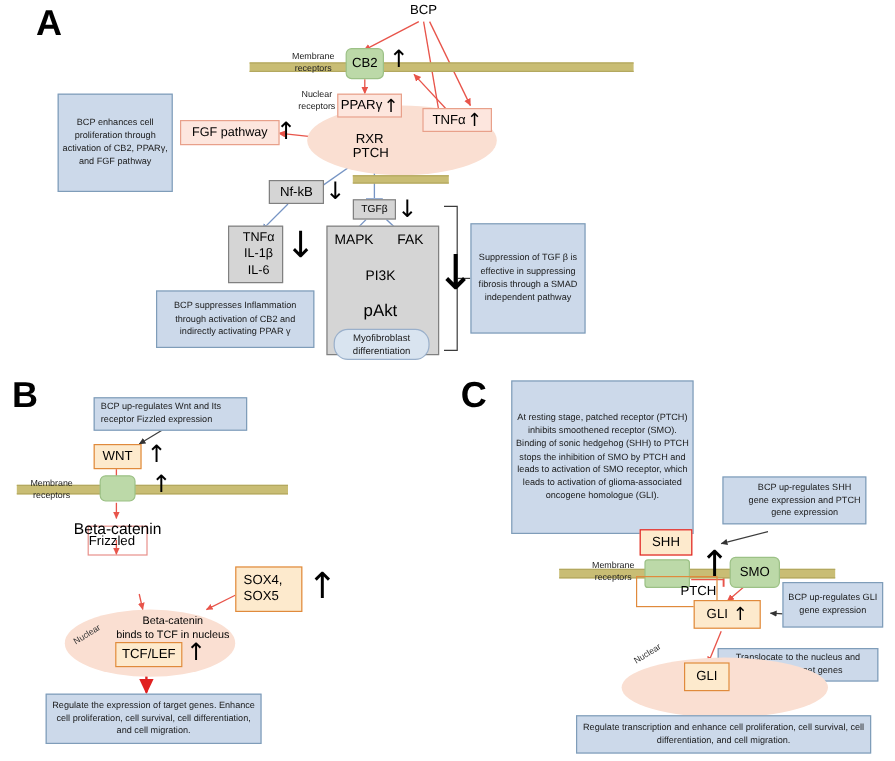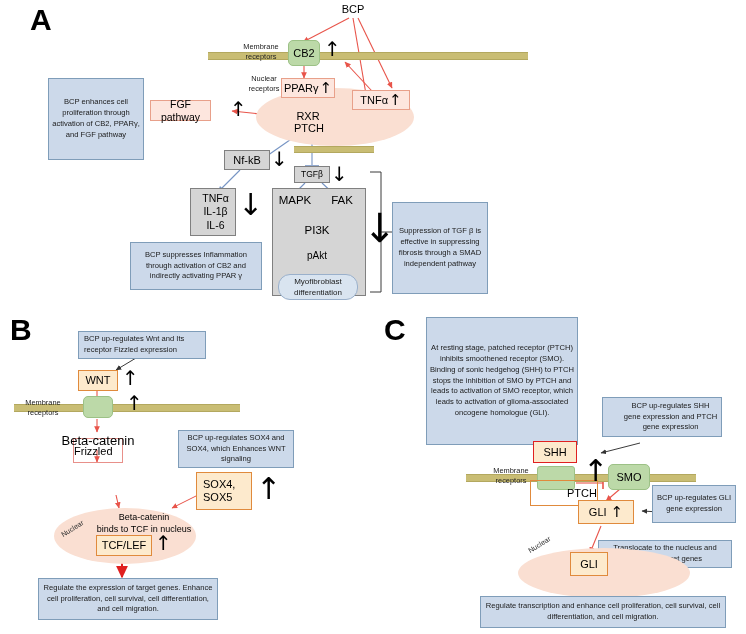--- a/index.html
+++ b/index.html
@@ -171,21 +171,21 @@
   </div>
 
   <div class="abs genebox pink" style="left:352px;top:90px;width:58px;height:20px;">
     <span>TNFα</span>
     <span class="reg" style="margin-left:1px;">↑</span>
   </div>
 
   <div class="abs plain" style="left:288px;top:110px;width:40px;">RXR</div>
   <div class="abs plain" style="left:286px;top:122px;width:46px;">PTCH</div>
 
-  <div class="abs genebox pink" style="left:150px;top:100px;width:61px;height:21px;font-size:10.5px;">
+  <div class="abs genebox pink" style="left:150px;top:100px;width:83px;height:21px;font-size:10.5px;">
     <span>FGF pathway</span>
   </div>
   <div class="abs reg tall" style="left:230px;top:99px;">↑</div>
 
   <div class="abs note" style="left:48px;top:78px;width:96px;height:82px;">BCP enhances cell proliferation through activation of CB2, PPARγ, and FGF pathway</div>
 
   <div class="abs greybox" style="left:224px;top:150px;width:46px;height:20px;">
     <span>Nf-kB</span>
   </div>
   <div class="abs reg tall" style="left:271px;top:149px;">↓</div>
@@ -201,30 +201,30 @@
     <span>TNFα</span>
     <span>IL-1β</span>
     <span>IL-6</span>
   </div>
   <div class="abs reg xtall" style="left:238px;top:190px;">↓</div>
 
   <div class="abs greybox" style="left:272px;top:188px;width:94px;height:108px;background:#d5d5d5;"></div>
   <div class="abs plain" style="left:274px;top:194px;width:42px;font-size:11.5px;">MAPK</div>
   <div class="abs plain" style="left:322px;top:194px;width:40px;font-size:11.5px;">FAK</div>
   <div class="abs plain" style="left:299px;top:224px;width:36px;font-size:11.5px;">PI3K</div>
-  <div class="abs plain" style="left:299px;top:250px;width:36px;font-size:10px;">pAkt</div>
+  <div class="abs plain" style="left:299px;top:250px;width:36px;font-size:14px;">pAkt</div>
   <div class="abs note" style="left:278px;top:274px;width:80px;height:26px;font-size:8px;background:#d9e4f0;border-color:#9ab0cb;flex-direction:column;border-radius:12px;">
     <span>Myofibroblast</span>
     <span>differentiation</span>
   </div>
   <div class="abs reg huge" style="left:363px;top:208px;">↓</div>
 
   <div class="abs note" style="left:130px;top:242px;width:132px;height:48px;">BCP suppresses Inflammation through activation of CB2 and indirectly activating PPAR γ</div>
 
-  <div class="abs note" style="left:392px;top:186px;width:96px;height:92px;margin-top:16px;">Suppression of TGF β is effective in suppressing fibrosis through a SMAD independent pathway</div>
+  <div class="abs note" style="left:392px;top:186px;width:96px;height:92px;">Suppression of TGF β is effective in suppressing fibrosis through a SMAD independent pathway</div>
 
   <div class="abs panel-letter" style="left:10px;top:315px;">B</div>
 
   <div class="abs note" style="left:78px;top:331px;width:128px;height:28px;text-align:left;justify-content:flex-start;padding-left:5px;">BCP up-regulates Wnt and Its receptor Fizzled expression</div>
 
   <div class="abs genebox" style="left:78px;top:370px;width:40px;height:21px;">
     <span>WNT</span>
   </div>
   <div class="abs reg tall" style="left:122px;top:368px;">↑</div>
 
@@ -237,21 +237,20 @@
   <div class="abs receptor" style="left:83px;top:396px;width:30px;height:22px;"></div>
   <div class="abs" style="left:73px;top:394px;width:50px;height:25px;border:1px solid #e8908a;background:transparent;
               display:flex;align-items:center;justify-content:flex-start;font-size:11px;margin-top:44px;">
     <span>Frizzled</span>
   </div>
   <div class="abs reg tall" style="left:126px;top:393px;">↑</div>
 
   <div class="abs plain big" style="left:44px;top:433px;width:108px;">Beta-catenin</div>
 
 
-  <div class="abs note" style="left:178px;top:430px;width:116px;height:38px;">BCP up-regulates SOX4 and SOX4, which Enhances WNT signaling</div>
 
   <div class="abs genebox" style="left:196px;top:472px;width:56px;height:38px;flex-direction:column;align-items:flex-start;padding-left:6px;">
     <span>SOX4,</span>
     <span>SOX5</span>
   </div>
   <div class="abs reg xtall" style="left:256px;top:474px;">↑</div>
 
   <div class="abs nucleus" style="left:54px;top:508px;width:142px;height:56px;"></div>
   <div class="abs nuclear-tag" style="left:60px;top:524px;">Nuclear</div>
   <div class="abs plain" style="left:92px;top:512px;width:104px;font-size:9px;">Beta-catenin</div>

